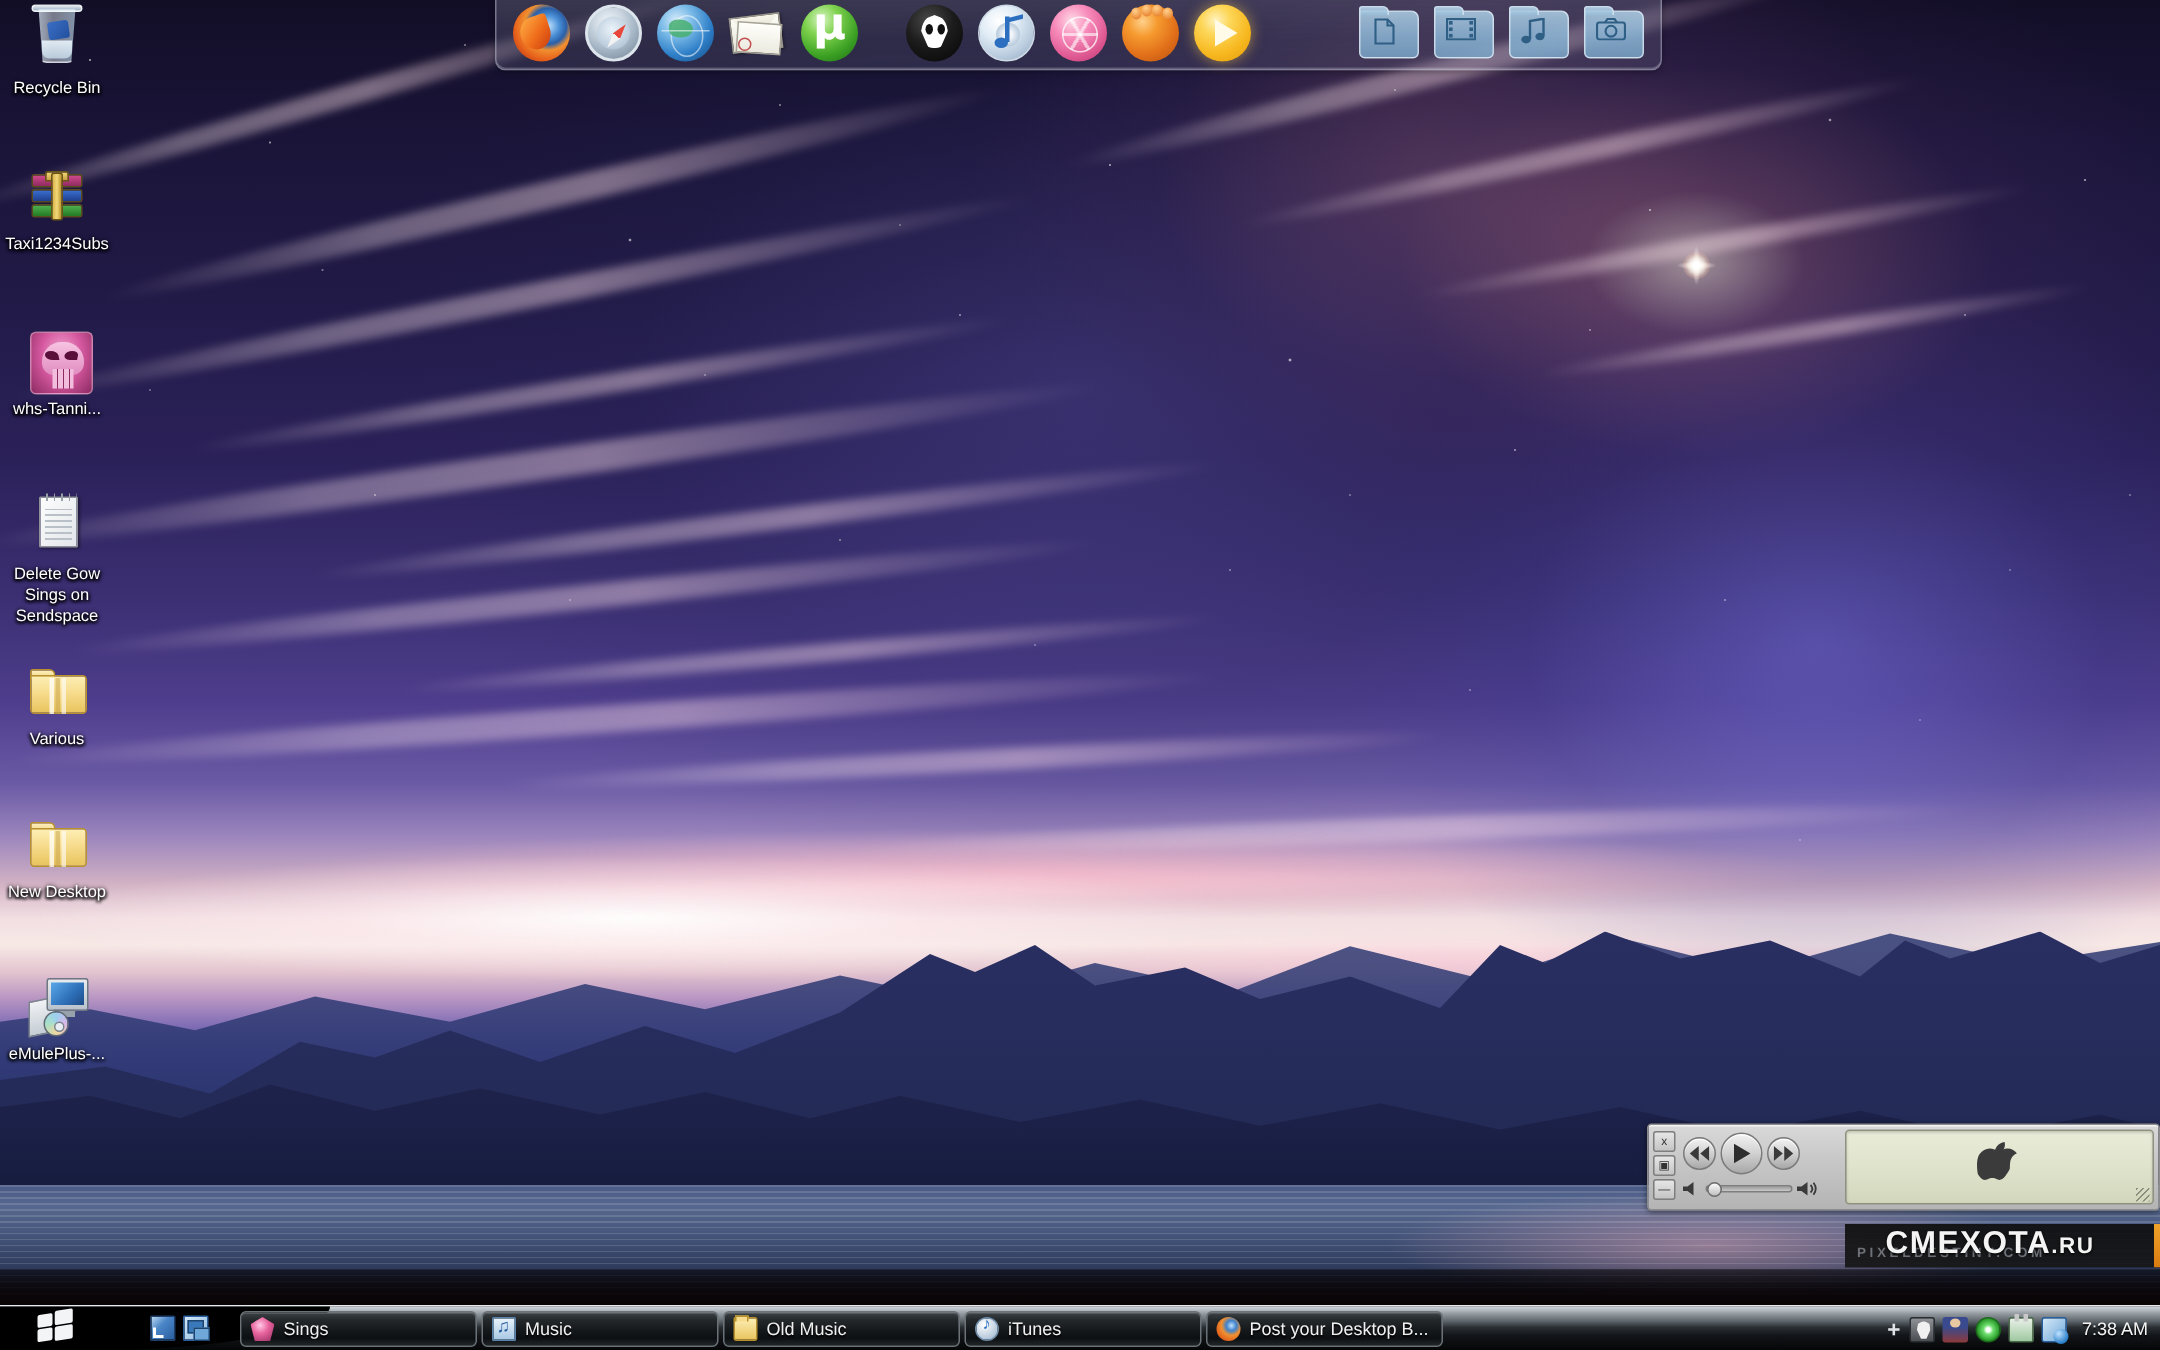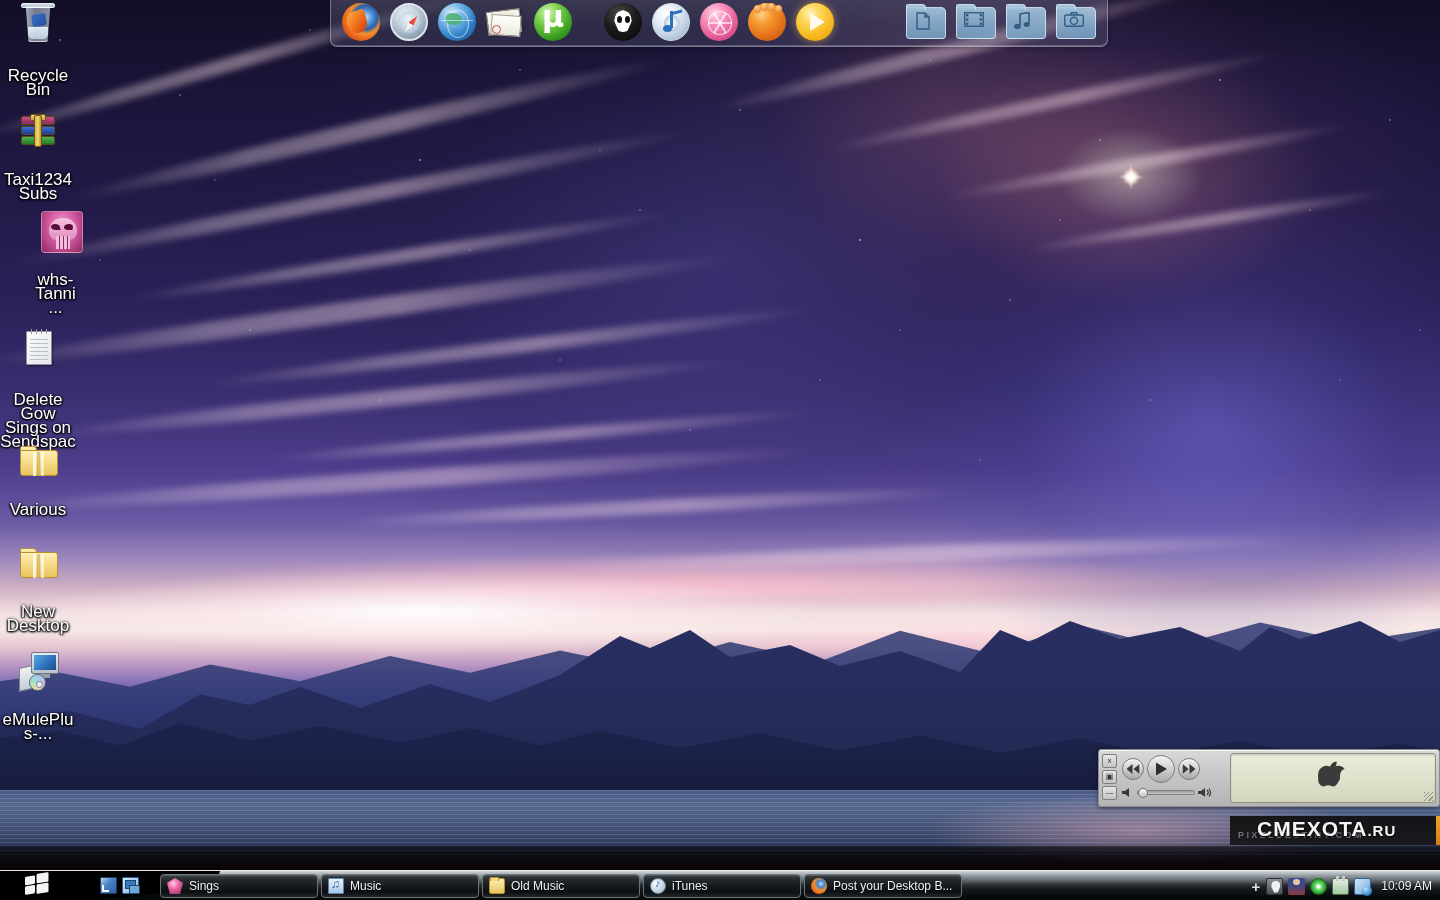--- a/index.html
+++ b/index.html
@@ -170,22 +170,22 @@
     width: 76px;
     text-align: center;
     cursor: default;
   }
   .dicon .glyphbox {
     width: 48px; height: 48px;
     margin: 0 auto;
     position: relative;
   }
   .dicon .lbl {
-    margin-top: 17px;
-    font-size: 17px;
+    margin-top: 0;
+    font-size: 11px;
     line-height: 14px;
     color: #fff;
     text-shadow: 0 0 3px #000, 1px 1px 2px #000, -1px 1px 2px #000;
     word-wrap: break-word;
   }
 
   
   .ic-recycle { position:absolute; left:10px; top:2px; width:28px; height:36px;
     background: linear-gradient(to right, rgba(215,232,244,.75) 0%, rgba(240,250,255,.45) 40%, rgba(180,205,225,.7) 100%);
     border: 1px solid rgba(255,255,255,.65);
@@ -594,21 +594,21 @@
           <div class="ic-rar">
             <i></i>
             <i></i>
             <i></i>
             <s></s>
             <b></b>
           </div>
         </div>
         <div class="lbl">Taxi1234Subs</div>
       </div>
-      <div class="dicon" style="left: 0px; top: 208px; padding-left: 35px;">
+      <div class="dicon" style="left: 0px; top: 218px;">
         <div class="glyphbox">
           <div class="ic-skull">
             <div class="sk-head"></div>
             <div class="sk-eye l"></div>
             <div class="sk-eye r"></div>
             <div class="sk-teeth"></div>
           </div>
         </div>
         <div class="lbl">whs-Tanni...</div>
       </div>
@@ -852,17 +852,17 @@
 
     <div id="systray">
       <span class="st-expand">+</span>
       <div id="systray-icons" style="display:flex;align-items:center;gap:5px">
           <div class="st-ico sti-alien"></div>
           <div class="st-ico sti-char"></div>
           <div class="st-ico sti-green"></div>
           <div class="st-ico sti-power"></div>
           <div class="st-ico sti-net"></div>
         </div>
-      <span id="tb-clock">10:09 AM</span>
+      <span id="tb-clock">7:38 AM</span>
     </div>
   </div>
 
 </div>
 
 </body></html>

